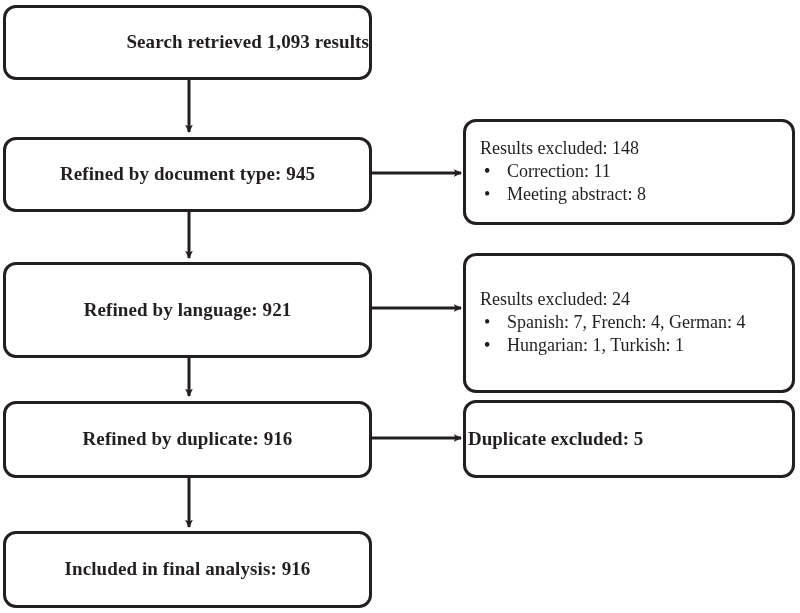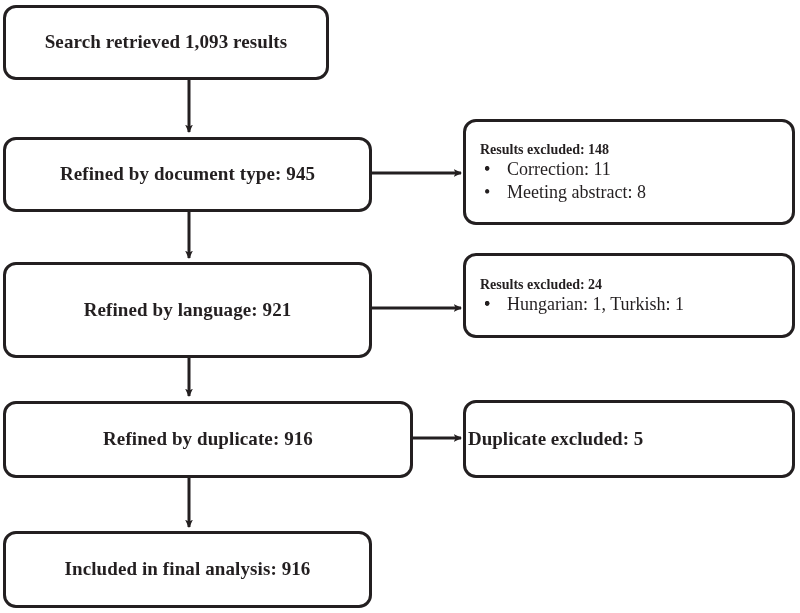--- a/index.html
+++ b/index.html
@@ -54,22 +54,22 @@
     padding: 0 10px 0 14px;
   }
 
   .excl-inner {
     display: block;
     width: 100%;
   }
 
   .excl-title {
     display: block;
-    font-weight: bold;
-    font-size: 14px;
+    font-weight: normal;
+    font-size: 18px;
     line-height: 1.22;
     white-space: nowrap;
   }
 
   .excl-list {
     list-style: none;
     margin: 0;
     padding: 0;
   }
 
@@ -124,33 +124,33 @@
     <line x1="189" y1="80" x2="189" y2="132" stroke="#231f20" stroke-width="3" marker-end="url(#ah)"></line>
     <line x1="189" y1="212" x2="189" y2="258" stroke="#231f20" stroke-width="3" marker-end="url(#ah)"></line>
     <line x1="189" y1="345" x2="189" y2="396" stroke="#231f20" stroke-width="3" marker-end="url(#ah)"></line>
     <line x1="189" y1="478" x2="189" y2="527" stroke="#231f20" stroke-width="3" marker-end="url(#ah)"></line>
 
     <line x1="372" y1="173" x2="461" y2="173" stroke="#231f20" stroke-width="3" marker-end="url(#ah)"></line>
     <line x1="372" y1="308" x2="461" y2="308" stroke="#231f20" stroke-width="3" marker-end="url(#ah)"></line>
     <line x1="372" y1="438" x2="461" y2="438" stroke="#231f20" stroke-width="3" marker-end="url(#ah)"></line>
   </svg>
 
-  <div class="node stage" style="left:3px; top:5px; width:326px; height:75px;">
+  <div class="node stage" style="left:3px; top:5px; width:369px; height:75px;justify-content:flex-end;">
     <span class="stage-label">Search retrieved 1,093 results</span>
   </div>
 
   <div class="node stage" style="left:3px; top:137px; width:369px; height:75px;">
     <span class="stage-label">Refined by document type: 945</span>
   </div>
 
   <div class="node stage" style="left:3px; top:262px; width:369px; height:96px;">
     <span class="stage-label">Refined by language: 921</span>
   </div>
 
-  <div class="node stage" style="left:3px; top:401px; width:410px; height:77px;">
+  <div class="node stage" style="left:3px; top:401px; width:369px; height:77px;">
     <span class="stage-label">Refined by duplicate: 916</span>
   </div>
 
   <div class="node stage" style="left:3px; top:531px; width:369px; height:77px;">
     <span class="stage-label">Included in final analysis: 916</span>
   </div>
 
   <div class="node excluded" style="left:463px; top:119px; width:332px; height:106px;">
     <div class="excl-inner">
       <span class="excl-title">Results excluded: 148</span>
@@ -163,26 +163,27 @@
           <span>Correction: 11</span>
         </li>
         <li>
           <span class="bullet">•</span>
           <span>Meeting abstract: 8</span>
         </li>
       </ul>
     </div>
   </div>
 
-  <div class="node excluded" style="left:463px; top:253px; width:332px; height:85px;">
+  <div class="node excluded" style="left:463px; top:253px; width:332px; height:140px;">
     <div class="excl-inner">
       <span class="excl-title">Results excluded: 24</span>
       <ul class="excl-list">
         <li>
           <span class="bullet">•</span>
+          <span>Spanish: 7, French: 4, German: 4</span>
         </li>
         <li>
           <span class="bullet">•</span>
         </li>
         <li>
           <span class="bullet">•</span>
           <span>Hungarian: 1, Turkish: 1</span>
         </li>
       </ul>
     </div>

